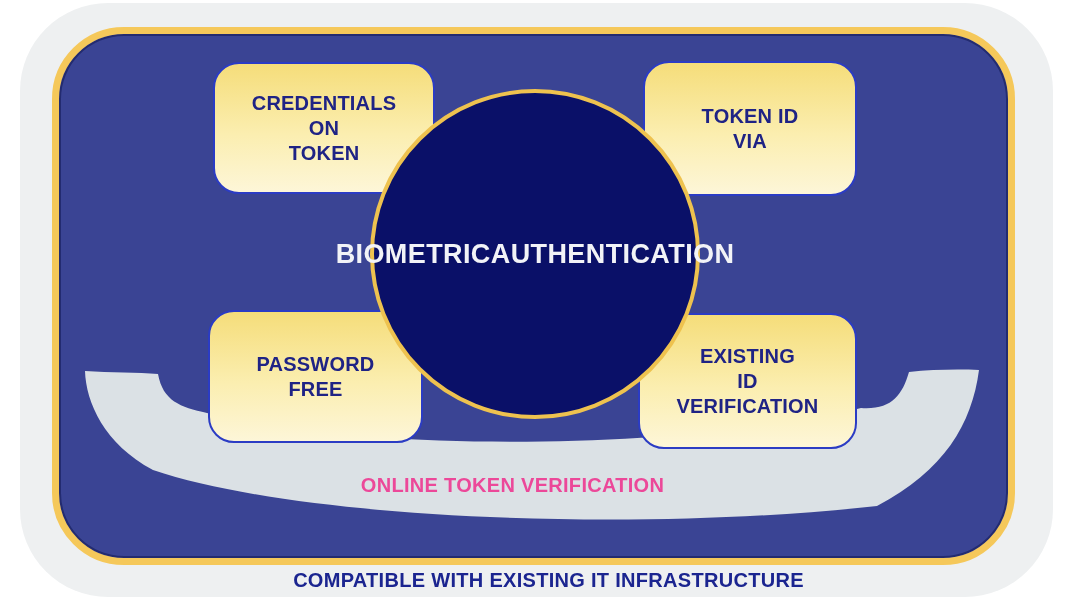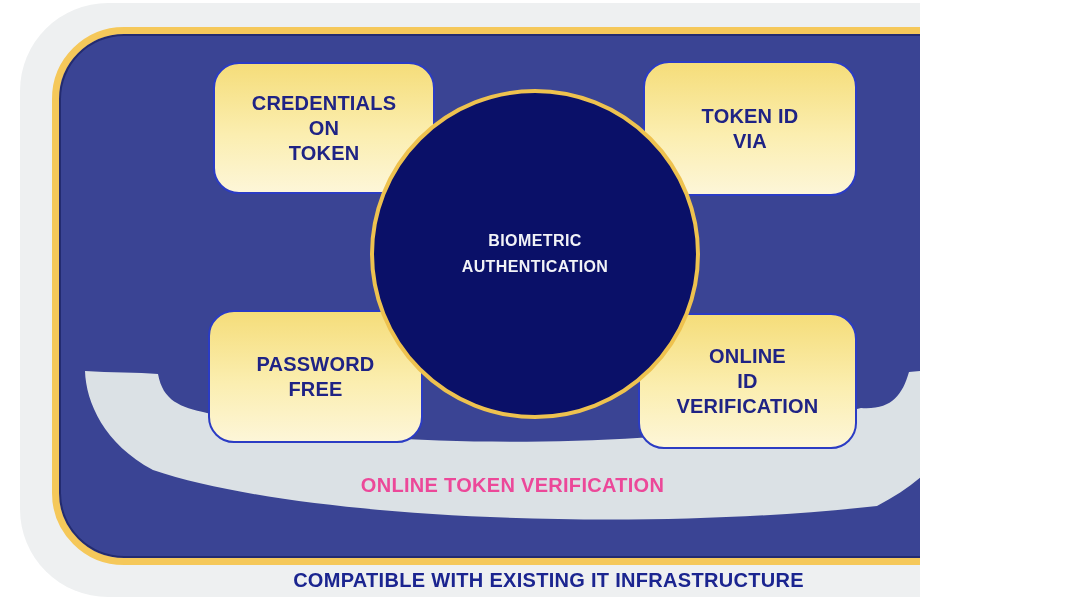--- a/index.html
+++ b/index.html
@@ -3,21 +3,21 @@
 <meta charset="utf-8">
 <style>
   html, body {
     margin: 0;
     padding: 0;
     background: #ffffff;
     font-family: "Liberation Sans", sans-serif;
   }
   .stage {
     position: relative;
-    width: 920px;
+    width: 1068px;
     height: 601px;
     background: #ffffff;
     overflow: hidden;
   }
   
   .outer-card {
     position: absolute;
     left: 20px;
     top: 3px;
     width: 1033px;
@@ -73,27 +73,27 @@
     position: absolute;
     left: 370px;
     top: 89px;
     width: 330px;
     height: 330px;
     box-sizing: border-box;
     background: #0a1068;
     border: 4px solid #eec24f;
     border-radius: 50%;
     display: flex;
-    flex-direction: column;
+    flex-direction: row;
     align-items: center;
     justify-content: center;
     text-align: center;
     color: #f2f3f7;
     font-weight: bold;
-    font-size: 16px;
+    font-size: 27px;
     line-height: 26px;
     letter-spacing: 0.4px;
   }
   
   .swoosh-label {
     position: absolute;
     left: 295px;
     top: 474px;
     width: 435px;
     text-align: center;
@@ -147,21 +147,21 @@
     <span>TOKEN ID</span>
     <span>VIA</span>
   </div>
 
   <div class="feature-box box-bottom-left">
     <span>PASSWORD</span>
     <span>FREE</span>
   </div>
 
   <div class="feature-box box-bottom-right">
-    <span>ONLINE</span>
+    <span>EXISTING</span>
     <span>ID</span>
     <span>VERIFICATION</span>
   </div>
 
   <div class="central-circle">
     <span>BIOMETRIC</span>
     <span>AUTHENTICATION</span>
   </div>
 
   <div class="swoosh-label">ONLINE TOKEN VERIFICATION</div>

